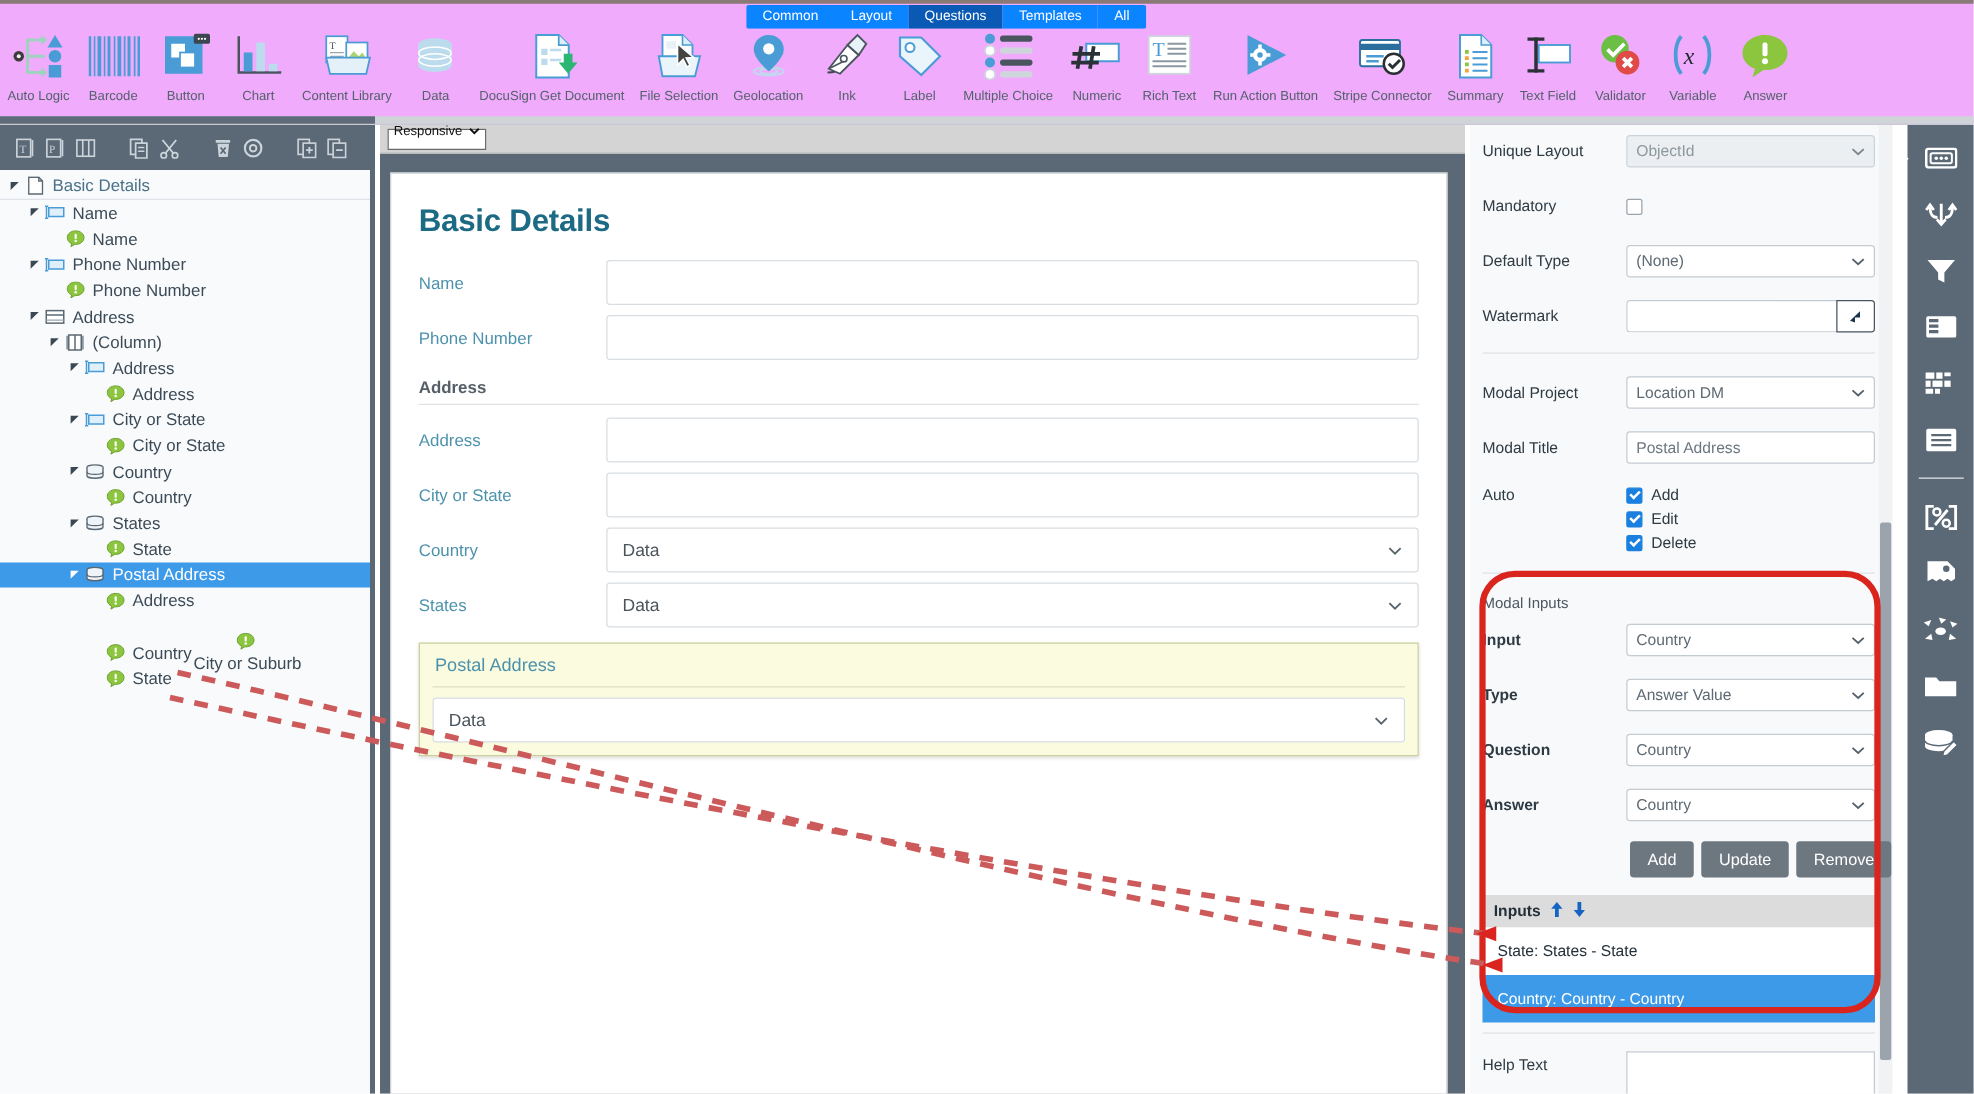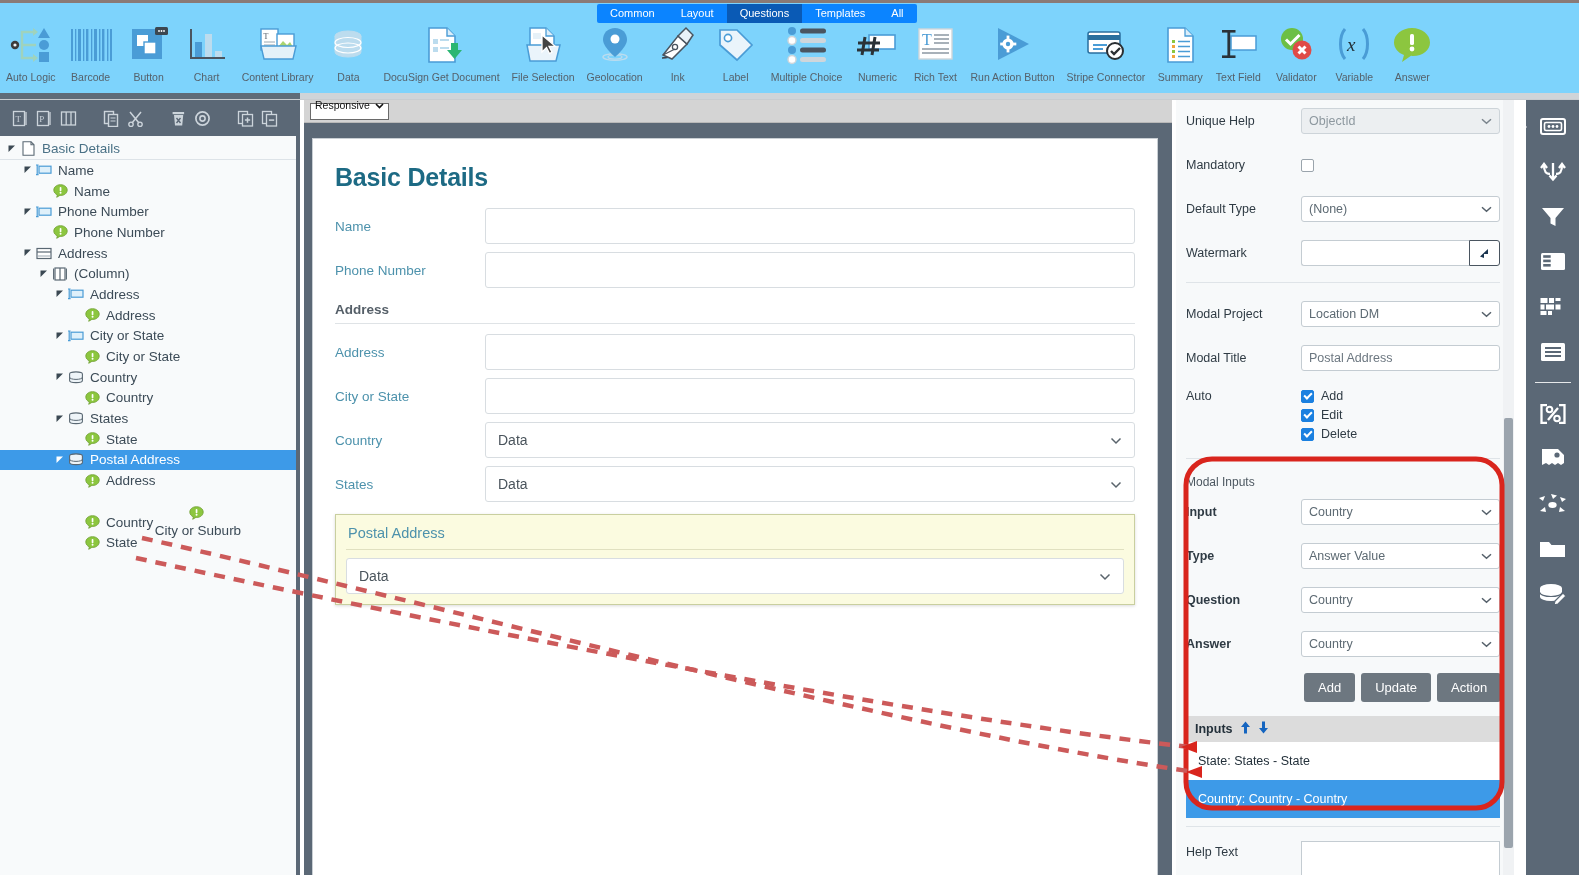--- a/index.html
+++ b/index.html
@@ -7,21 +7,21 @@
     width: 1579px; height: 875px;
     font-family: "Liberation Sans", sans-serif;
     background: #ffffff;
     overflow: hidden;
   }
   #app { position: relative; width: 1579px; height: 875px; background:#fff; }
 
   
   .ribbon {
     position:absolute; left:0; top:0; width:1579px; height:100px;
-    background:#7dd3fc;
+    background:#f0abfc;
     border-bottom:1px solid #c8ccd0;
   }
   .ribbon-topline { position:absolute; left:0; top:0; width:100%; height:3px; background:#8a7a76; }
   .ribbon-scroll {
     position:absolute; left:0; bottom:0; width:1579px; height:6px; background:#cfd4d8;
   }
   .ribbon-scroll .thumb { position:absolute; left:0; top:0; width:300px; height:6px; background:#5f6b78; }
 
   .cat-tabs {
     position:absolute; left:597px; top:4px; height:19px;
@@ -924,21 +924,21 @@
       </div>
     </div>
   </div>
 
   <div class="right-panel">
     <div class="rp-track"></div>
     <div class="rp-scroll"></div>
     <div class="rp-inner">
 
       <div class="p-row" style="margin-top:6px;">
-        <div class="p-label">Unique Help</div>
+        <div class="p-label">Unique Layout</div>
         <div class="p-ctl">
           <div class="p-select disabled">
             <span>ObjectId</span>
             <span>
               <svg width="11" height="7" viewBox="0 0 11 7">
                   <path d="M1 1.3l4.5 4 4.5-4" stroke="#7b858d" stroke-width="1.5" fill="none"></path>
                 </svg>
             </span>
           </div>
         </div>
@@ -1076,21 +1076,21 @@
                   <path d="M1 1.3l4.5 4 4.5-4" stroke="#55606a" stroke-width="1.5" fill="none"></path>
                 </svg>
             </span>
           </div>
         </div>
       </div>
 
       <div class="btn-row" id="modal-buttons">
           <button class="gbtn">Add</button>
           <button class="gbtn">Update</button>
-          <button class="gbtn">Action</button>
+          <button class="gbtn">Remove</button>
         </div>
 
       <div class="inputs-head">
         <span>Inputs</span>
         <span>
           <svg width="11" height="13" viewBox="0 0 11 13">
               <path d="M5.5 0.5 L10 6 L7 6 L7 12.5 L4 12.5 L4 6 L1 6 Z" fill="#1565c0"></path>
             </svg>
         </span>
         <span>

